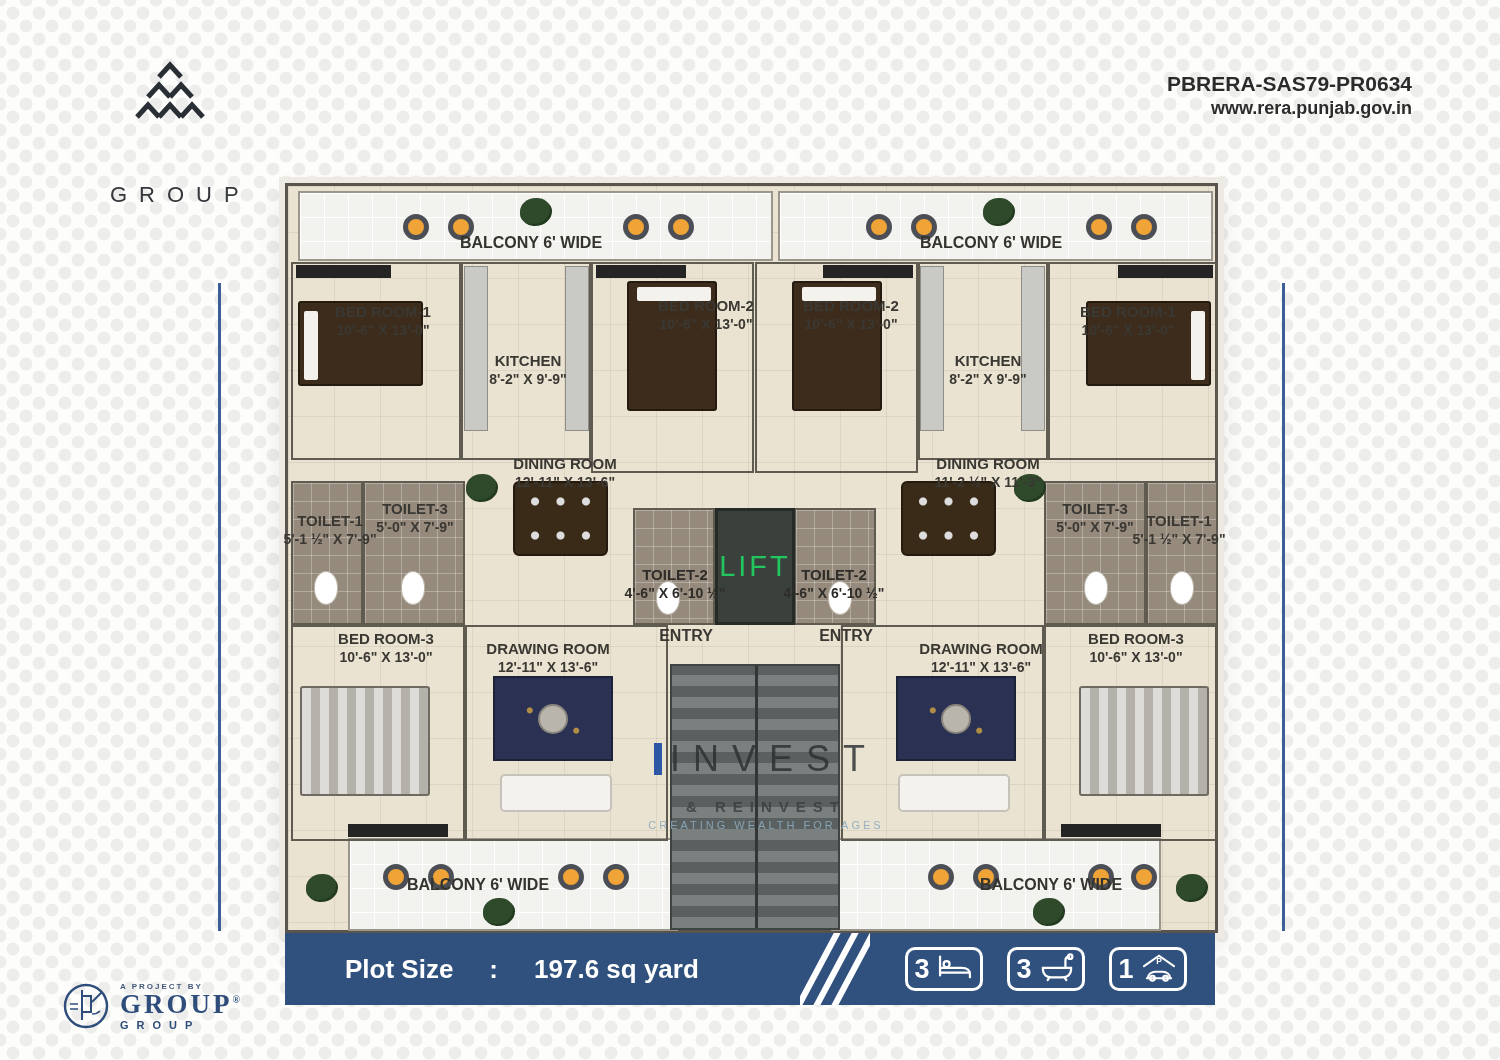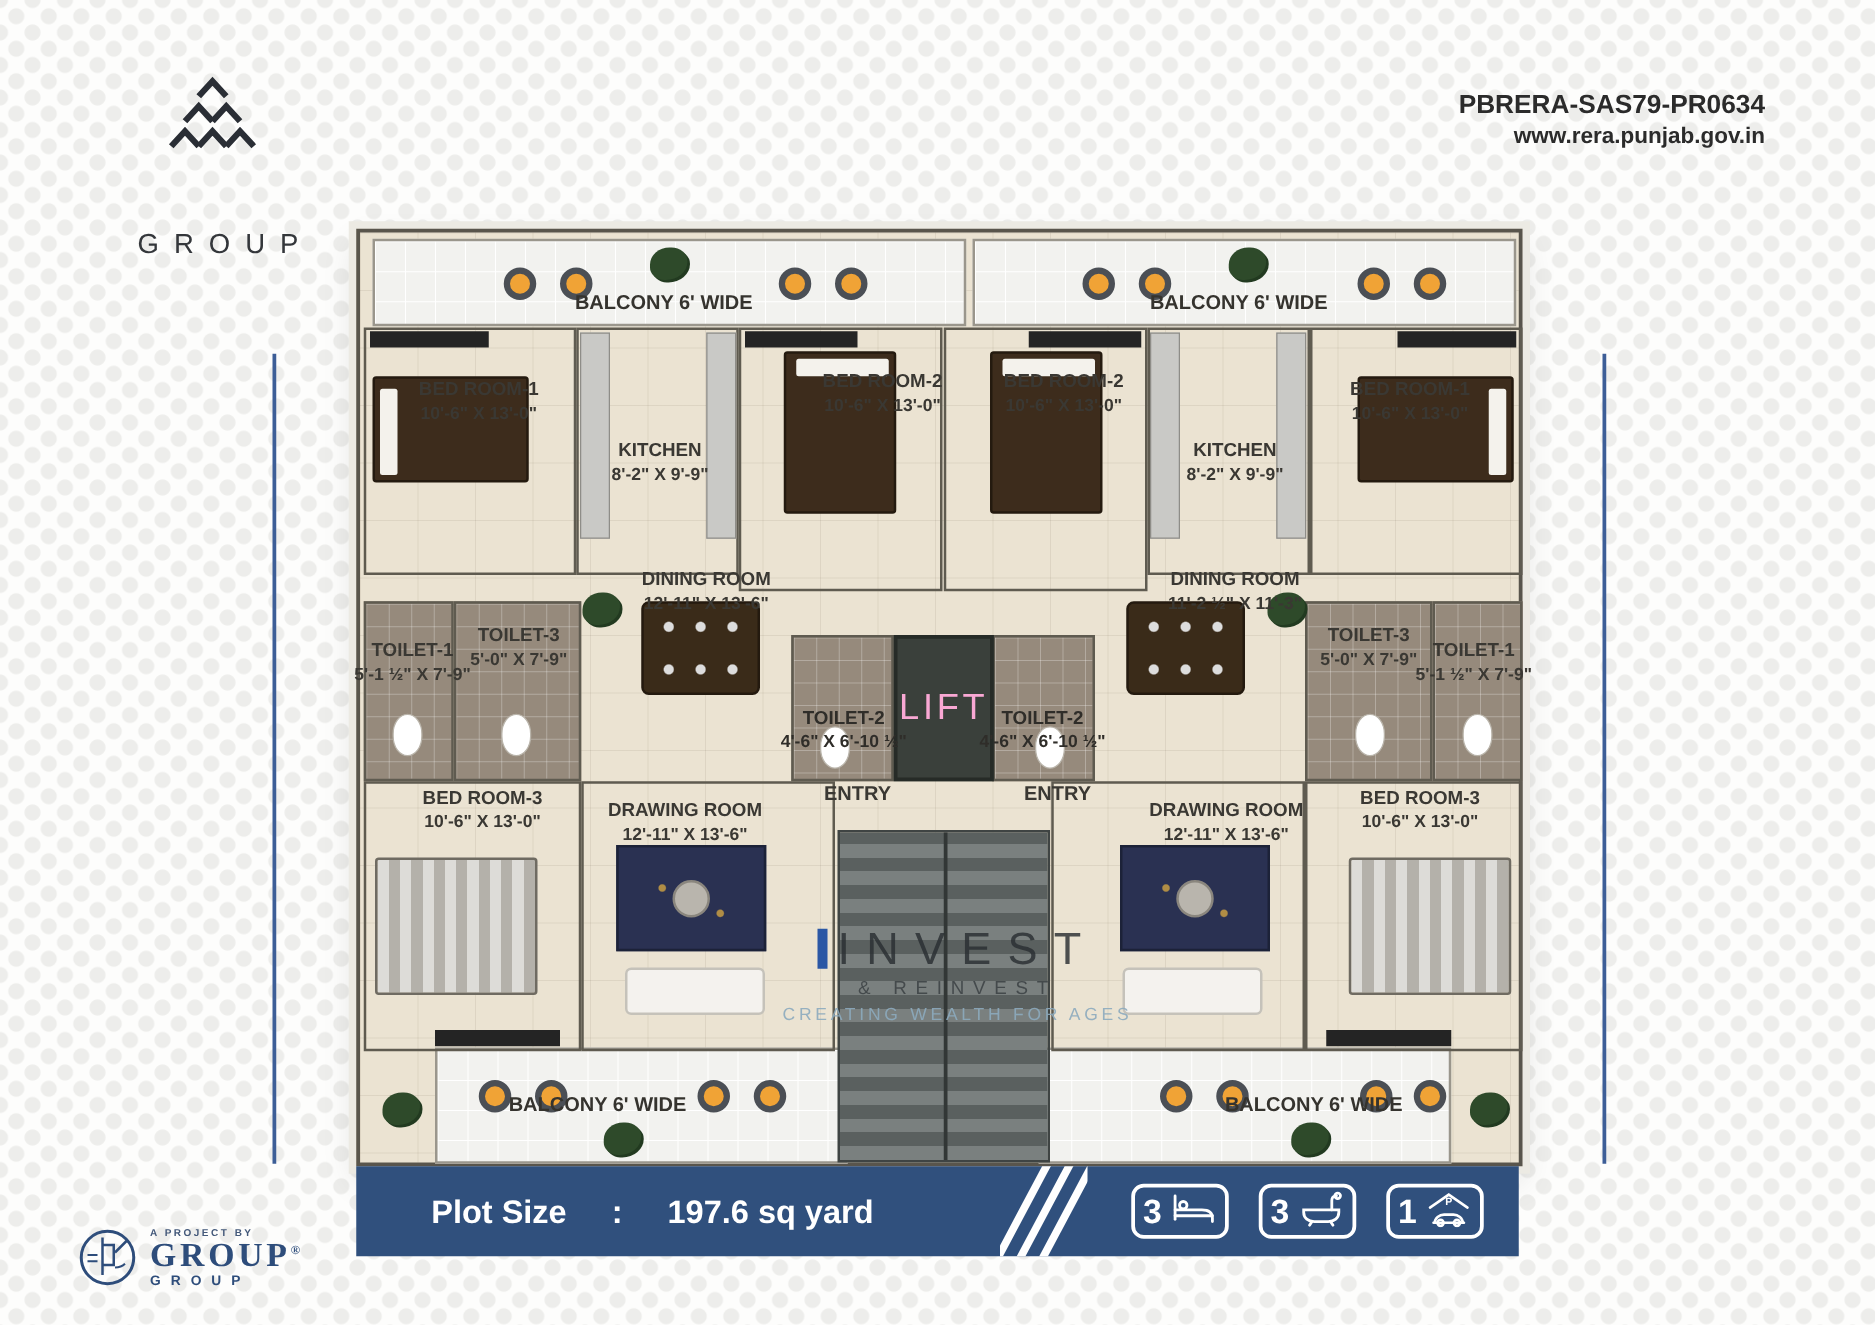--- a/index.html
+++ b/index.html
@@ -50,21 +50,21 @@
   .room  { border:2px solid #5f5b50; }
   .toilet-room {
     border:2px solid #5f5b50;
     background:#968a7c;
     background-image:
       linear-gradient(rgba(255,255,255,.28) 1px, transparent 1px),
       linear-gradient(90deg, rgba(255,255,255,.28) 1px, transparent 1px);
     background-size:18px 18px;
   }
   .lift-box { background:#3a403b; border:3px solid #262b27; display:flex; align-items:center; justify-content:center; }
-  .lift-label { color:#f9a8d4; font-size:29px; letter-spacing:3px; font-weight:500; }
+  .lift-label { color:#22c55e; font-size:29px; letter-spacing:3px; font-weight:500; }
   .stairs {
     background:repeating-linear-gradient(0deg, #7a807f 0 11px, #5a605f 11px 22px);
     border:2px solid #3f4443;
   }
   .stairs-divider { left:50%; top:0; width:3px; height:100%; background:#323736; }
 
   .rlabel { transform:translate(-50%,-50%); text-align:center; color:#3a3833; white-space:nowrap; line-height:1.25; }
   .rname { font-size:15px; font-weight:700; }
   .rsize { font-size:14px; font-weight:700; }
   .blabel { transform:translate(-50%,-50%); font-size:16px; font-weight:700; color:#35332e; white-space:nowrap; }
@@ -95,22 +95,22 @@
   .coffee { width:30px; height:30px; border-radius:50%; background:#b9b5ad; border:2px solid #8a867e; }
   .sofa { background:#f4f2ee; border:2px solid #c5c2ba; border-radius:5px; }
   .chair { width:26px; height:26px; border-radius:50%; background:#f0a336; border:5px solid #4b4f55; }
   .plant { width:30px; height:26px; background:#2e4a2a; border-radius:55% 45% 60% 40%; box-shadow:2px 2px 0 #223a20; }
 
   
   .watermark { transform:translateX(-50%); text-align:center; }
   .wm-line1 { display:flex; align-items:center; justify-content:center; gap:8px; }
   .wm-bar { width:8px; height:32px; background:#2b57a5; }
   .wm-invest { font-size:36px; letter-spacing:13px; font-weight:500; color:rgba(42,46,50,.82); }
-  .wm-reinvest { font-size:15px; letter-spacing:7px; font-weight:400; color:rgba(55,60,64,.8); margin-top:2px; }
-  .wm-tagline { font-size:14px; letter-spacing:3px; color:rgba(140,170,190,.9); margin-top:4px; }
+  .wm-reinvest { font-size:15px; letter-spacing:7px; font-weight:700; color:rgba(55,60,64,.8); margin-top:18px; }
+  .wm-tagline { font-size:11px; letter-spacing:3px; color:rgba(140,170,190,.9); margin-top:4px; }
   .wm-phone { font-size:19px; font-weight:700; color:#1c3767; margin-top:10px; white-space:nowrap; }
 
   
   .footer-bar { left:285px; top:933px; width:930px; height:72px; background:#30507d; display:flex; align-items:center; }
   .plot { display:flex; align-items:center; gap:36px; margin-left:60px; color:#fff; font-weight:700; font-size:26px; }
   .stripes { left:515px; top:0; width:70px; height:72px; overflow:hidden; }
   .stripe { position:absolute; top:-8px; width:7px; height:90px; background:#fff; transform:skewX(-28deg); }
   .badges { position:absolute; left:620px; top:14px; display:flex; gap:24px; }
   .badge { width:78px; height:44px; border:3px solid #fff; border-radius:10px; display:flex; align-items:center; justify-content:center; gap:6px; color:#fff; }
   .badge-count { font-size:27px; font-weight:700; }

